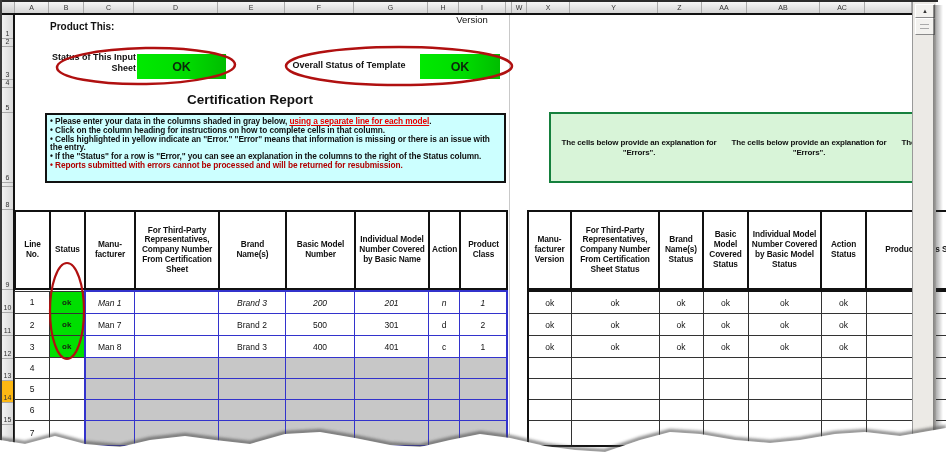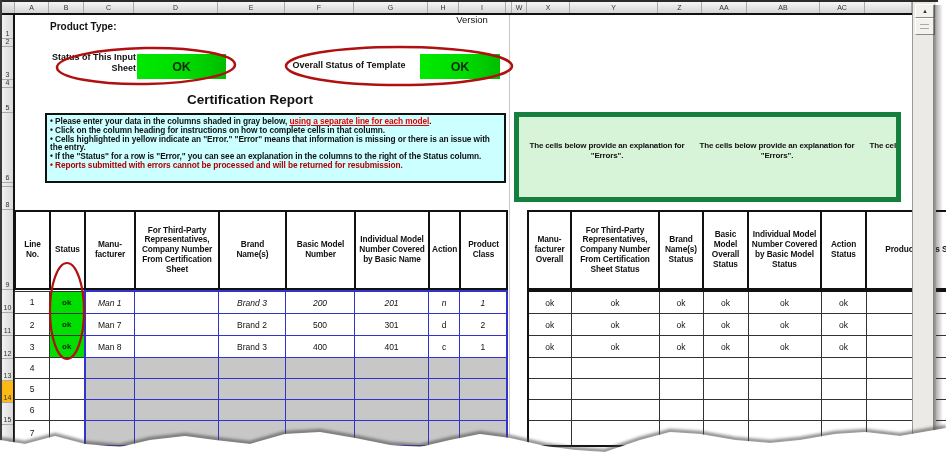--- a/index.html
+++ b/index.html
@@ -36,21 +36,21 @@
   .report-title{left:115px;top:92px;width:270px;text-align:center;font-size:13.5px;font-weight:bold;}
 
   
   .instr{left:45px;top:113px;width:461px;height:70px;box-sizing:border-box;border:2px solid #111;
          background:var(--cyan-box,#ccffff);padding:2px 3px;font-size:8.3px;font-weight:bold;
          line-height:8.8px;letter-spacing:-0.1px;}
   .instr .red-link{color:#e80000;text-decoration:underline;}
   .instr .line5{color:#b00000;}
 
   
-  .explain{left:514px;top:112px;width:387px;height:90px;box-sizing:border-box;border:5px solid #15803d;
+  .explain{left:549px;top:112px;width:387px;height:71px;box-sizing:border-box;border:2px solid #15803d;
            background:var(--green-box,#d8f4d8);overflow:hidden;}
   .explain .blk{position:absolute;top:24px;width:170px;text-align:center;font-size:8px;font-weight:bold;
                 line-height:9.5px;letter-spacing:-0.15px;}
 
   
   table{border-collapse:collapse;table-layout:fixed;}
   .headtab{height:80px;}
   .headtab th{border:2px solid #111;background:#fff;font-size:8.3px;font-weight:bold;line-height:9.8px;
               text-align:center;vertical-align:middle;padding:0 2px;letter-spacing:-0.1px;}
   .headtab th.pad8{padding:0 8px;}
@@ -133,21 +133,21 @@
     <div class="rowcell" style="height:80px">9</div>
     <div class="rowcell" style="height:23px">10</div>
     <div class="rowcell" style="height:23px">11</div>
     <div class="rowcell" style="height:23px">12</div>
     <div class="rowcell" style="height:22px">13</div>
     <div class="rowcell active" style="height:22px">14</div>
     <div class="rowcell" style="height:22px">15</div>
     <div class="rowcell" style="height:24px">16</div>
   </div>
 
-  <div class="abs product-type">Product Type:</div>
+  <div class="abs product-type">Product This:</div>
   <div class="abs version">Version</div>
   <div class="abs stat-label1">Status of This Input Sheet</div>
   <div class="abs ok-box ok1">OK</div>
   <div class="abs stat-label2">Overall Status of Template</div>
   <div class="abs ok-box ok2">OK</div>
   <div class="abs instr">
     <div><span>•</span><span> Please enter your data in the columns shaded in gray below, </span><span class="red-link">using a separate line for each model</span><span>.</span></div>
     <div><span>•</span><span> Click on the column heading for instructions on how to complete cells in that column.</span></div>
     <div><span>•</span><span> Cells highlighted in yellow indicate an "Error."  "Error" means that information is missing or there is an issue with the entry.</span></div>
     <div><span>•</span><span> If the "Status" for a row is "Error," you can see an explanation in the columns to the right of the Status column.</span></div>
@@ -289,24 +289,24 @@
         <col style="width:43px">
         <col style="width:88px">
         <col style="width:44px">
         <col style="width:45px">
         <col style="width:73px">
         <col style="width:45px">
         <col style="width:120px">
       </colgroup>
     <tbody>
         <tr>
-      <th>Manu-facturer Overall</th>
+      <th>Manu-facturer Version</th>
       <th>For Third-Party Representatives, Company Number From Certification Sheet Status</th>
       <th>Brand Name(s) Status</th>
-      <th>Basic Model Overall Status</th>
+      <th>Basic Model Covered Status</th>
       <th>Individual Model Number Covered by Basic Model Status</th>
       <th>Action Status</th>
       <th>Product Class Status</th>
     </tr>
   </tbody>
     </table>
 
   <table class="abs bodytab rt-body">
     <colgroup>
         <col style="width:43px">

